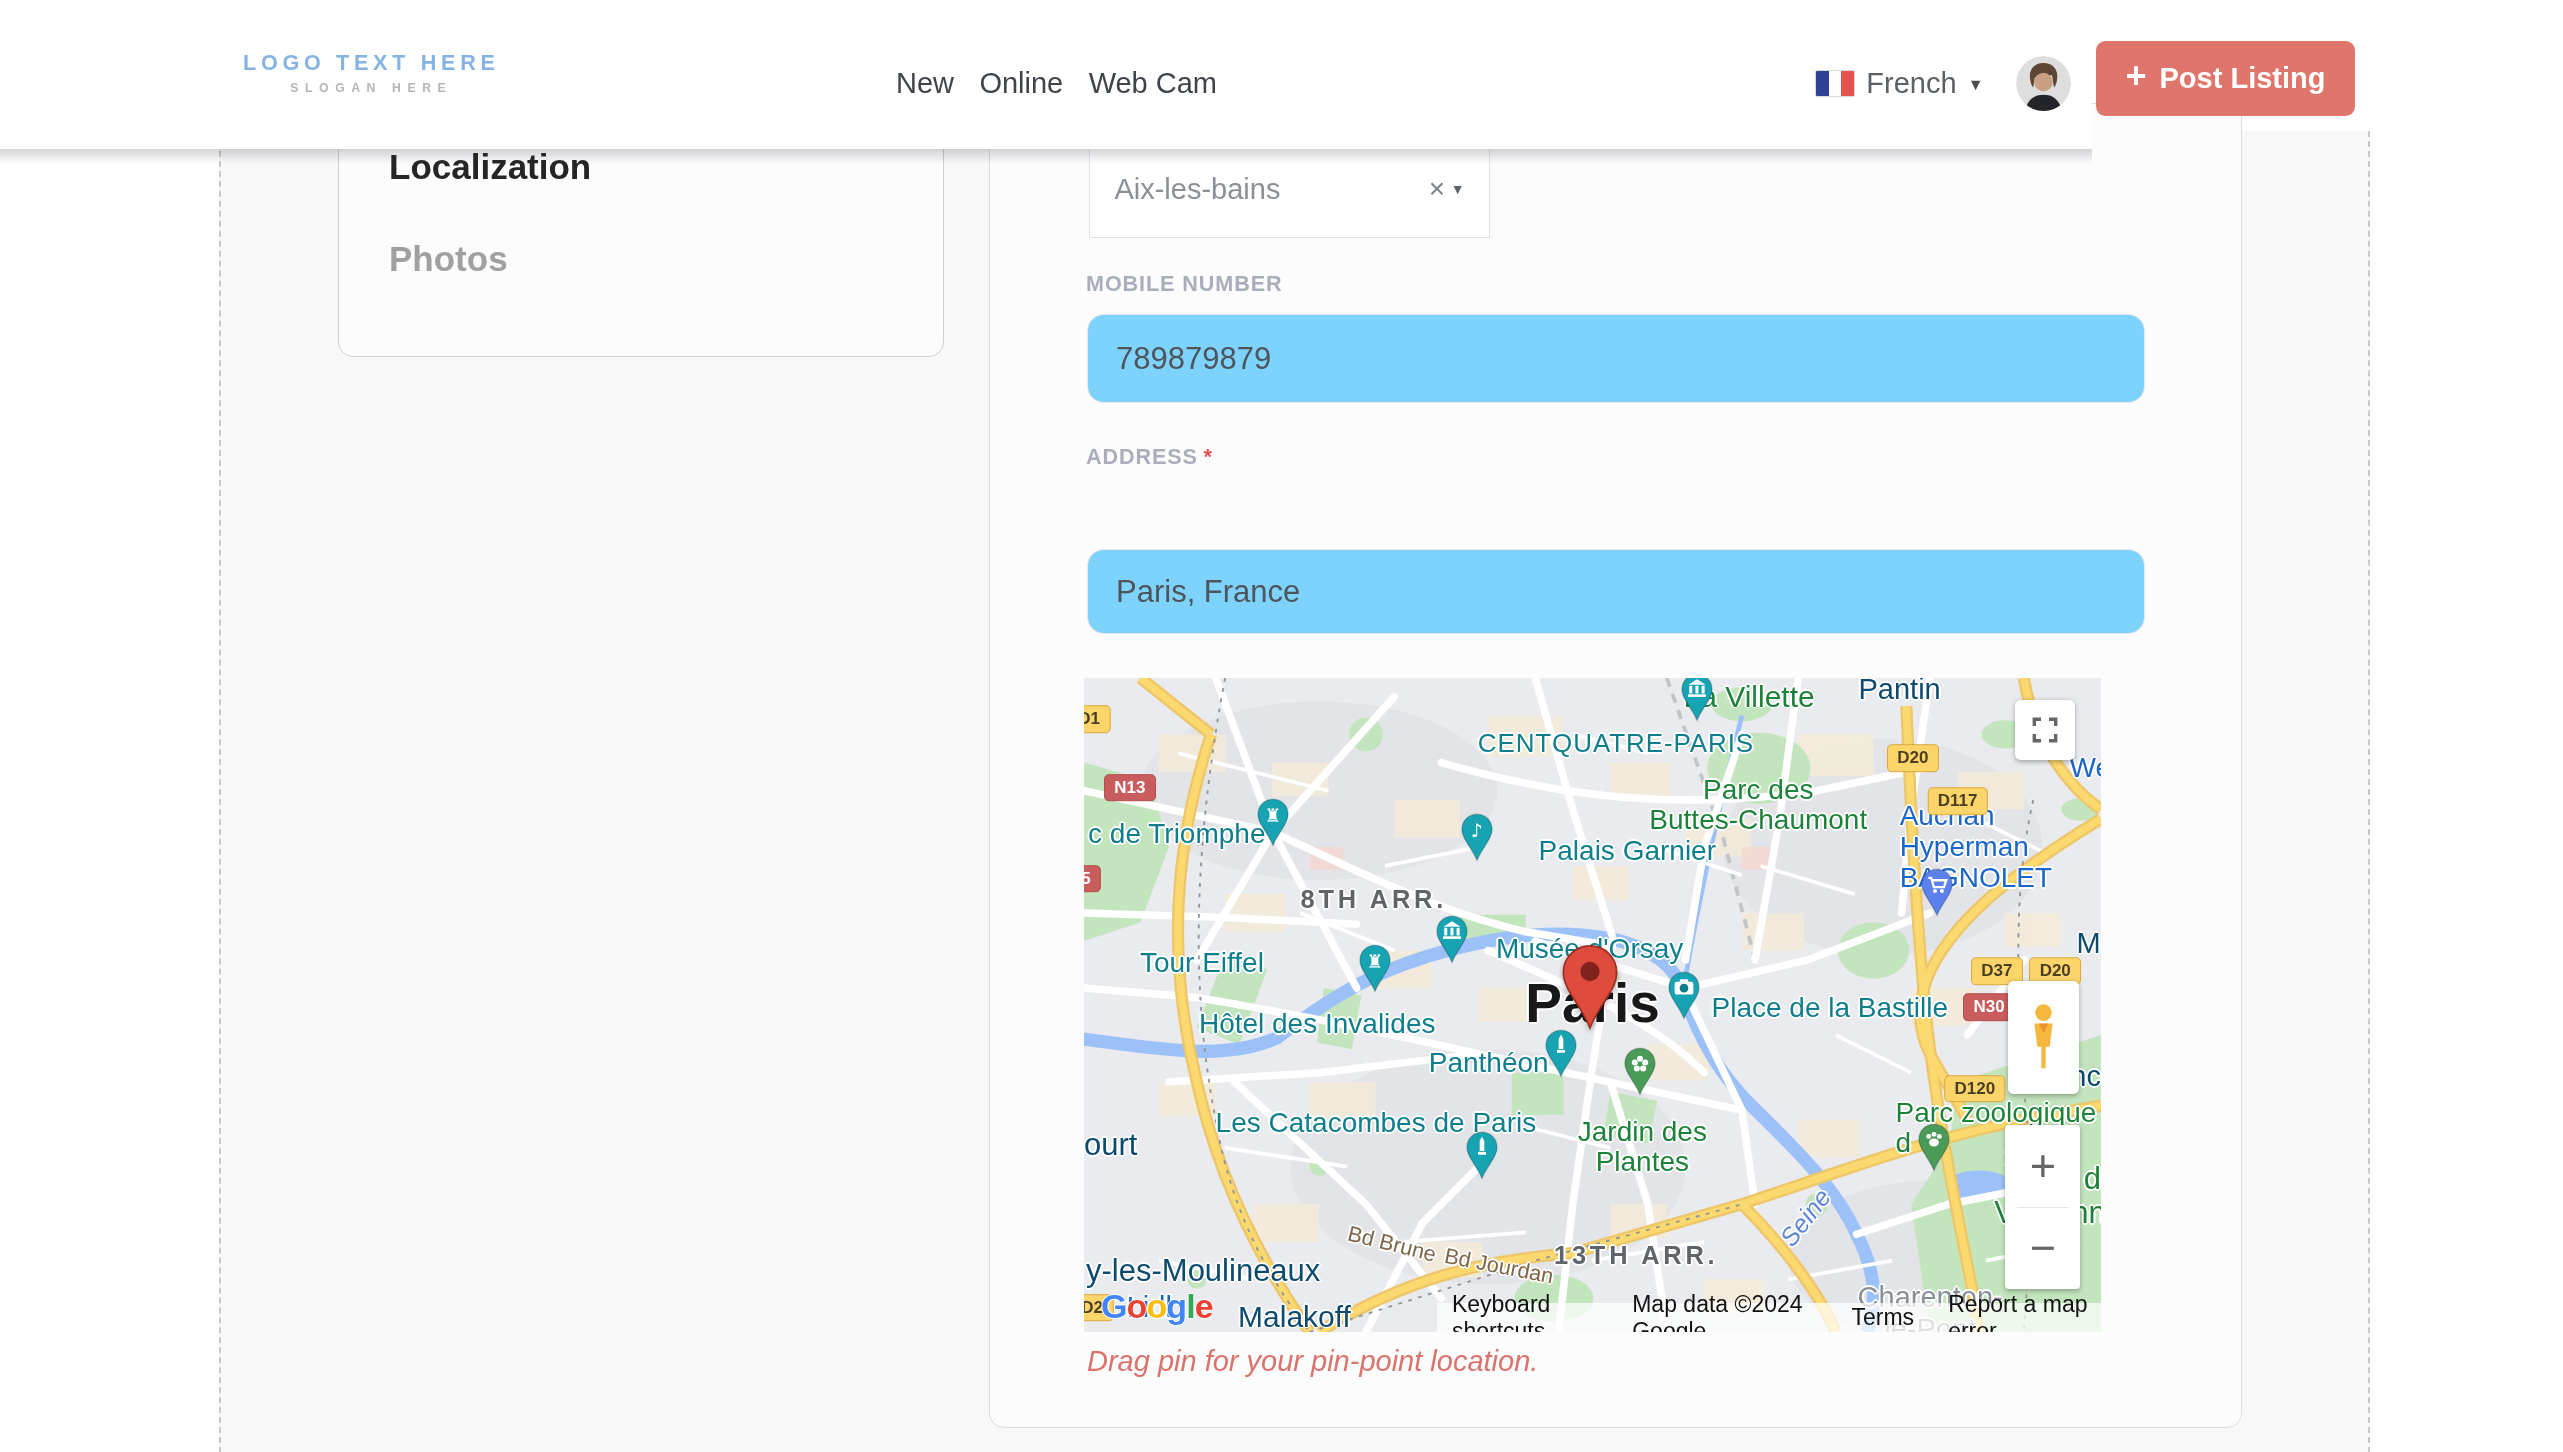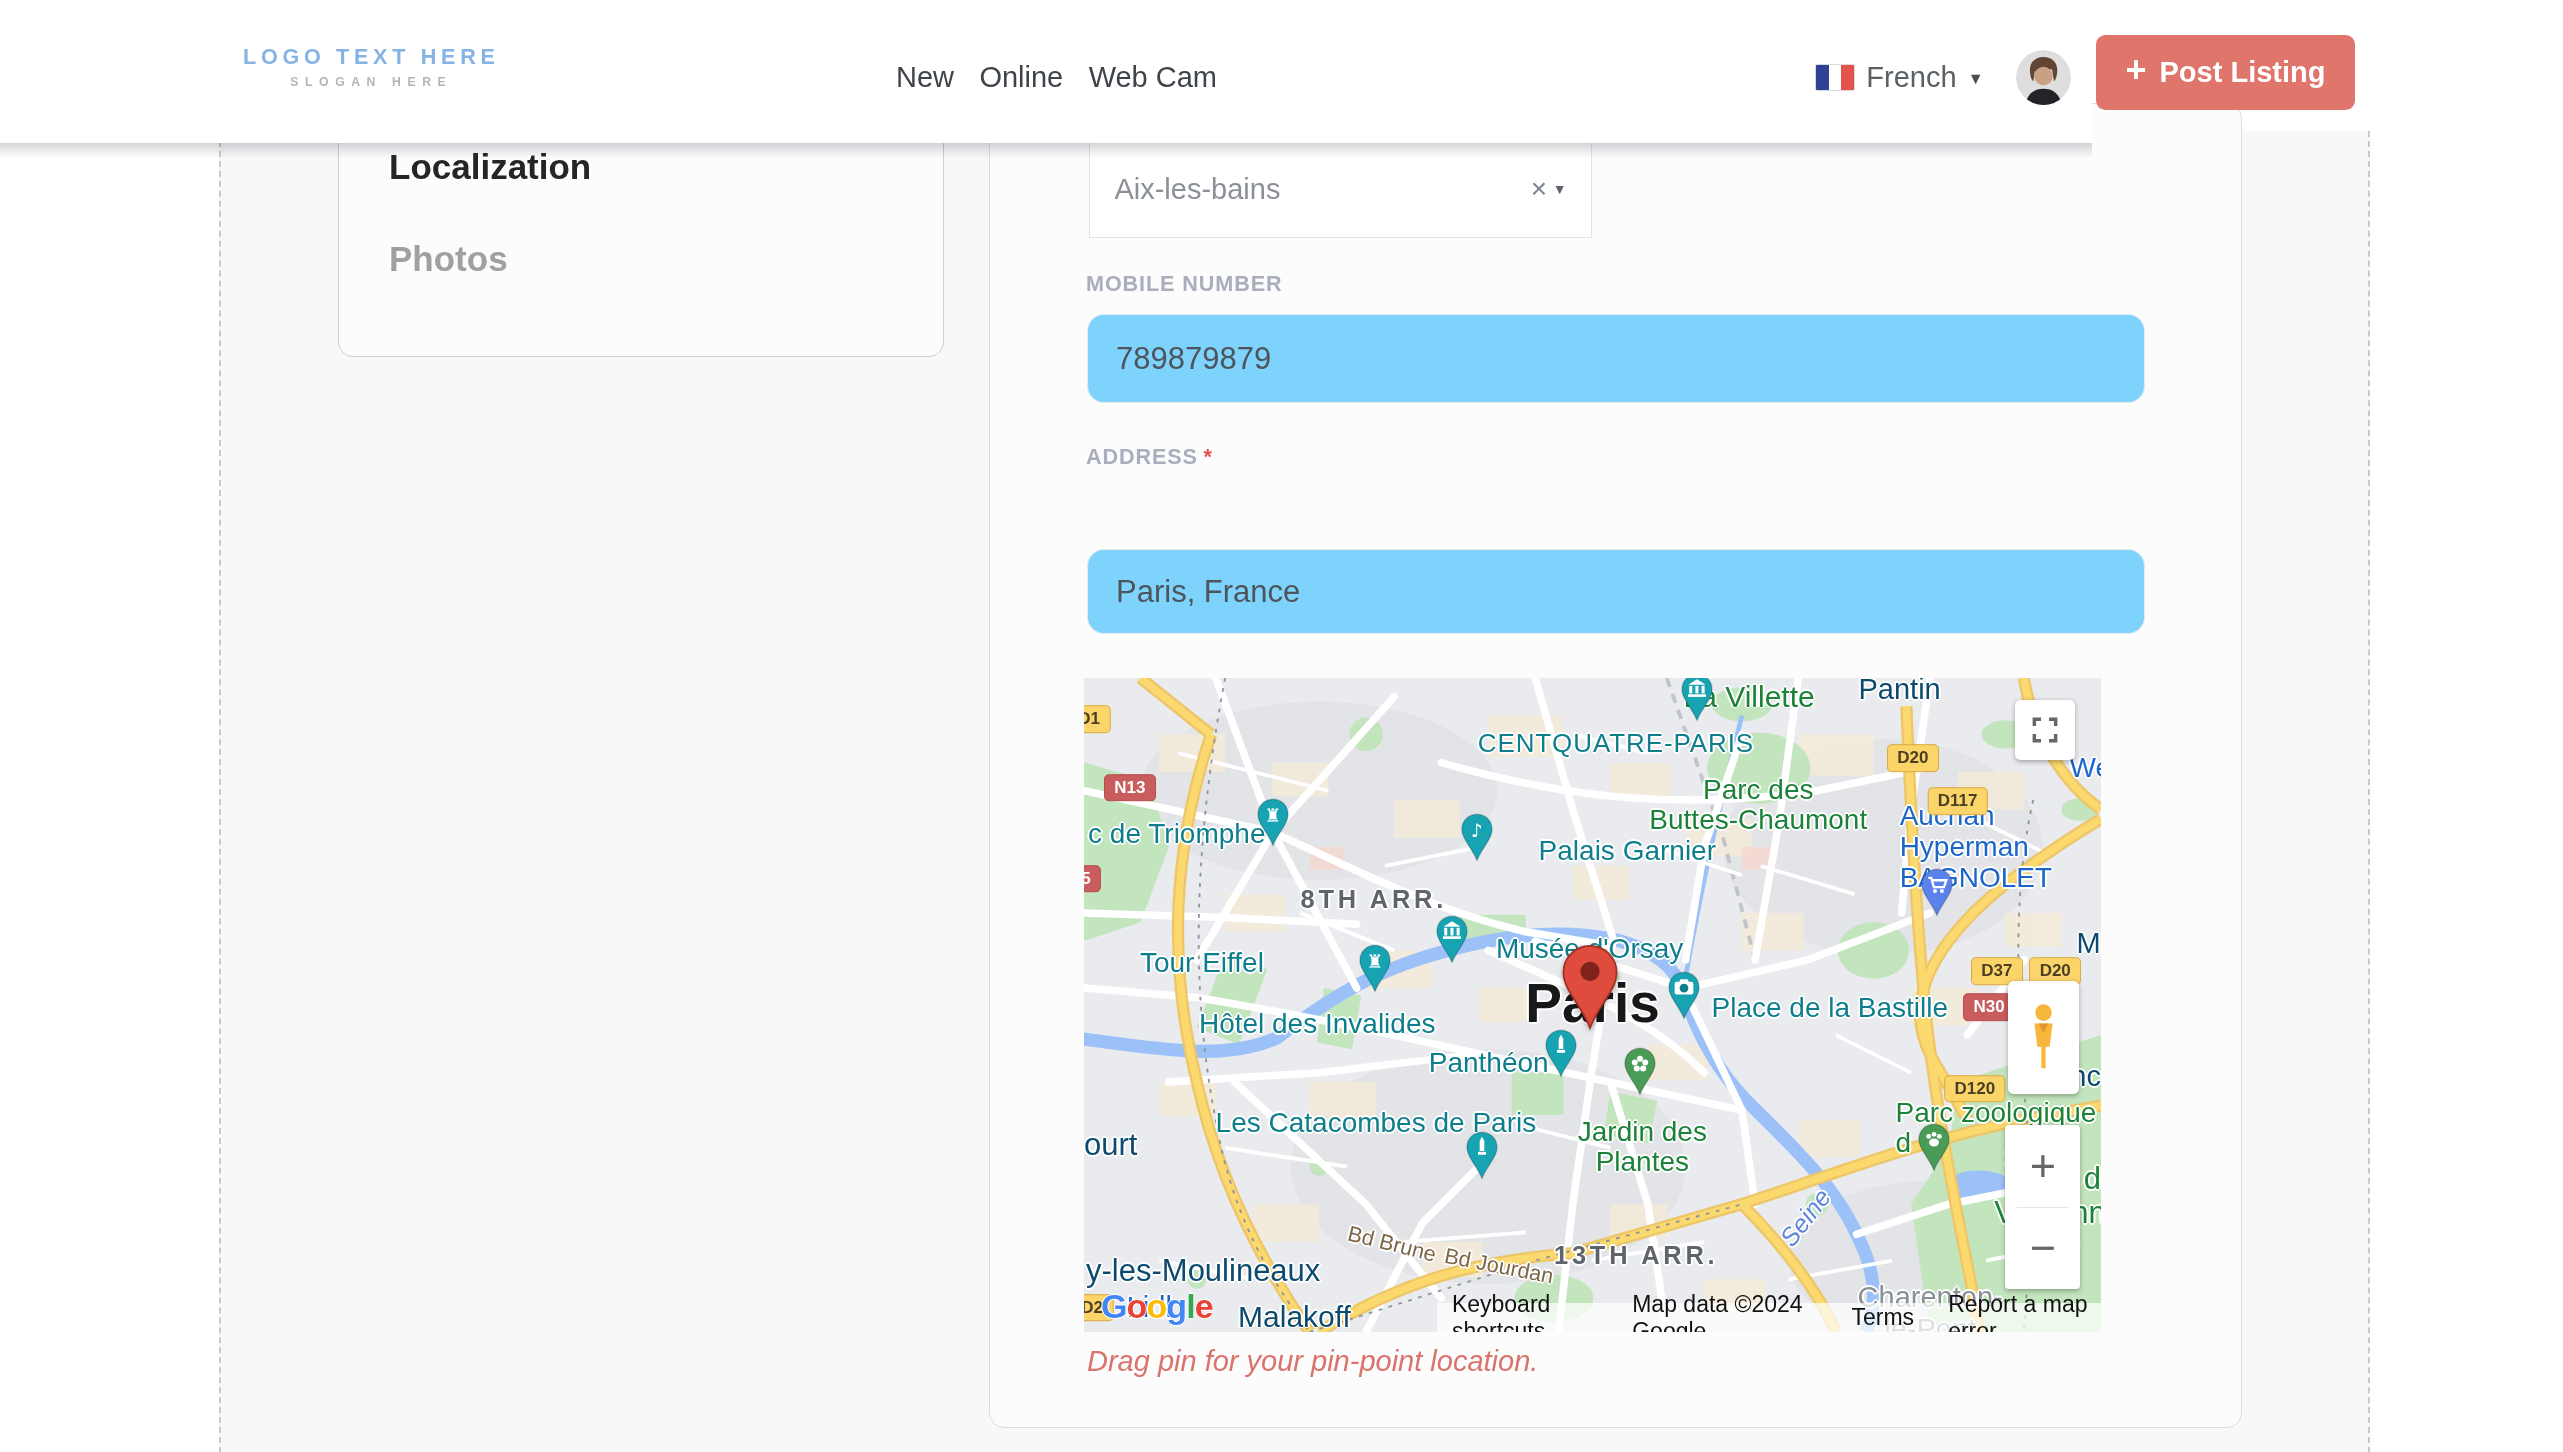--- a/index.html
+++ b/index.html
@@ -1,21 +1,21 @@
 <!DOCTYPE html>
 <html style="font-size:15px"><head>
 <meta charset="utf-8">
 <style>
   html,body{margin:0;padding:0;width:2563px;height:1453px;overflow:hidden;
     font-family:"Liberation Sans",sans-serif;background:#fff;position:relative}
   
   .strip{position:absolute;left:219px;top:131px;width:2147px;height:1322px;
     background:#f8f8f9;border-left:2.8px dashed #c9c9c9;border-right:2.8px dashed #c9c9c9;z-index:1}
   
-  .nav{position:absolute;left:0;top:12px;width:2092px;height:131px;background:#fff;z-index:10}
+  .nav{position:absolute;left:0;top:18px;width:2092px;height:131px;background:#fff;z-index:10}
   .nav::after{content:"";position:absolute;left:0;right:0;top:131px;height:15px;
     background:linear-gradient(rgba(40,44,58,.20),rgba(40,44,58,0));pointer-events:none}
   .logo{position:absolute;left:243px;top:32px;text-align:center;cursor:pointer}
   .logo .t{font-size:21.6px;font-weight:700;letter-spacing:4.7px;color:#85b3e3}
   .logo .s{font-size:12.2px;font-weight:700;letter-spacing:6.6px;color:#b5b5b5;margin-top:4.7px}
   .navlinks{position:absolute;left:896px;top:0;height:131px;display:flex;align-items:center;gap:25.4px}
   .navlinks span{font-size:29px;color:#3f444a;cursor:pointer}
   .lang{position:absolute;left:1815px;top:0;height:131px;display:flex;align-items:center;gap:11.3px;cursor:pointer}
   .flag{width:38px;height:25.4px;display:flex;border:0.9px solid #d9d9d9;border-radius:1.9px;overflow:hidden}
   .flag i{flex:1}
@@ -29,21 +29,21 @@
   .postbtn .plus{font-size:36px;font-weight:700;margin-top:-3.8px}
   
   .sidecard{position:absolute;left:338px;top:105px;width:604px;height:250px;background:#fcfcfd;
     border:1.9px solid #cfcfcf;border-radius:15px;z-index:2}
   .step{padding-left:50px;font-size:35px;font-weight:700;cursor:pointer}
   .step.active{color:#252525;margin-top:41px}
   .step.inactive{color:#a0a0a0;margin-top:52px}
   
   .formcard{position:absolute;left:989px;top:103px;width:1251px;height:1323px;background:#fcfcfd;
     border:1.9px solid #dcdcdc;border-radius:15px;z-index:2}
-  .cityselect{position:absolute;left:99px;top:36px;width:503px;height:98px;background:#fff;
+  .cityselect{position:absolute;left:99px;top:36px;width:401px;height:98px;background:#fff;
     border:1.9px solid #e1e1e5;display:flex;align-items:center;padding:0 24.4px;box-sizing:border-box;cursor:pointer}
   .cityselect .val{font-size:29px;color:#8b9096;flex:1}
   .cityselect .clr{font-size:28px;color:#7c828c;margin-right:5.6px;cursor:pointer}
   .cityselect .crt{font-size:14px;color:#5f646c;cursor:pointer}
   .flabel{position:absolute;left:96px;font-size:21.6px;font-weight:700;letter-spacing:0.9px;color:#a9aebc}
   .flabel .req{color:#e05252;margin-left:5.6px}
   .tinput{position:absolute;left:97px;width:1058px;height:89px;border:1.9px solid #e7e7ee;border-radius:17px;
     background:#7dd3fc;font-size:31px;color:#4e545b;padding:0 28px;box-sizing:border-box;font-family:inherit;outline:none}
   .maphint{position:absolute;left:97px;top:1241px;font-size:29px;font-style:italic;color:#d9736b}
   

